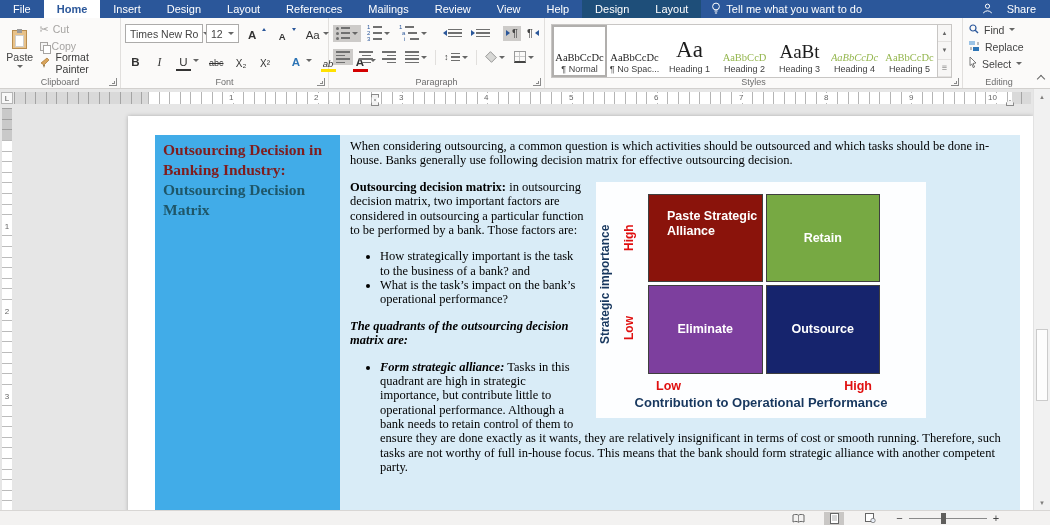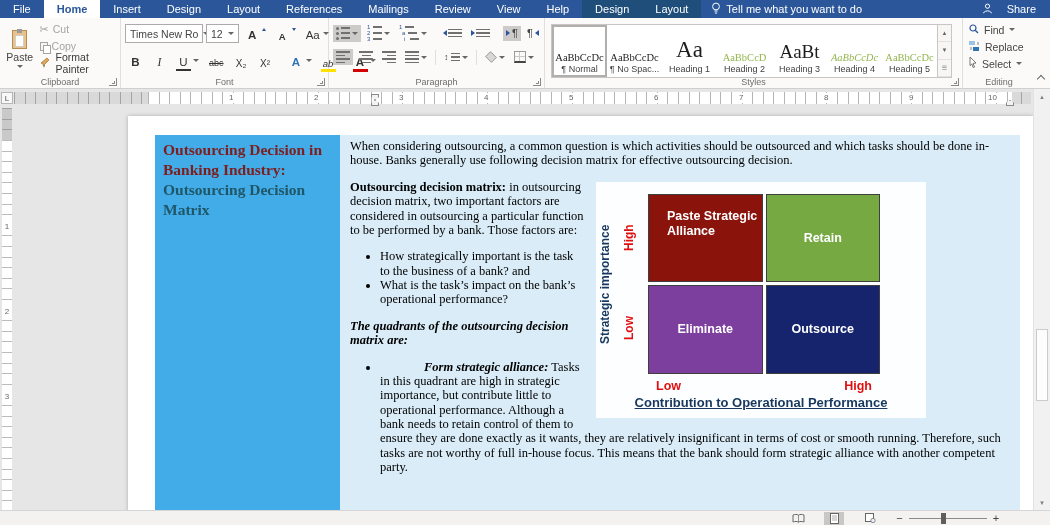--- a/index.html
+++ b/index.html
@@ -122,38 +122,38 @@
   .page { position:absolute; left:114px; top:9px; right:0; bottom:-6px; background:#fff;
           box-shadow:0 0 4px rgba(0,0,0,.25); }
   .doc-serif { font-family:"Liberation Serif","DejaVu Serif",serif; font-size:12.5px; line-height:1.15; color:#000; }
   .sidebar { position:absolute; left:27px; top:19px; width:185px; bottom:-6px; background:#41ace8; padding:5px 8px; }
   .sidebar-title { font-family:"Liberation Serif","DejaVu Serif",serif; font-weight:bold; font-size:15.5px; line-height:1.3; }
   .t1 { color:#7f1d1d; } .t2 { color:#1f5668; }
   .content { position:absolute; left:212px; top:19px; right:13px; bottom:-6px; background:#d9ecf7; padding:4px 10px; }
   .content p { margin:0 0 12px 0; }
   ul.doclist { margin:0 0 12px 0; padding-left:30px; }
   ul.doclist li { margin:0; }
-  .bi { font-weight:bold; font-style:italic;margin-left:44px; }
+  .bi { font-weight:bold; font-style:italic; }
   .b { font-weight:bold; }
   
   .chart { float:right; width:330px; height:236px; margin:2px 84px 8px 12px; background:#fdfeff; position:relative;
            font-family:"Liberation Sans","DejaVu Sans",sans-serif; }
   .qgrid { position:absolute; left:52px; top:12px; width:232px; height:180px; display:grid;
            grid-template-columns:1fr 1fr; grid-template-rows:1fr 1fr; gap:3px; }
   .q { border:1px solid #3f3f3f; color:#fff; font-weight:bold; font-size:12.5px;
        display:flex; align-items:center; justify-content:center; text-align:center; line-height:1.2; }
   .q1 { background:#8a130b; align-items:flex-start; justify-content:flex-start; text-align:left; padding:14px 0 0 18px; }
   .q2 { background:#77a943; } .q3 { background:#7d3f9e; } .q4 { background:#16246d; }
   .vtext { writing-mode:vertical-rl; transform:rotate(180deg); display:flex; align-items:center; justify-content:center; }
   .yaxis { position:absolute; left:2px; top:12px; height:180px; width:16px; color:#17375e; font-weight:bold; font-size:12px; }
   .yhigh { position:absolute; left:26px; top:13px; height:86px; width:15px; color:#e01010; font-weight:bold; font-size:12px; }
   .ylow  { position:absolute; left:26px; top:101px; height:90px; width:15px; color:#e01010; font-weight:bold; font-size:12px; }
   .xlabels { position:absolute; left:52px; top:197px; width:232px; display:flex; justify-content:space-between;
              padding:0 8px; color:#e01010; font-weight:bold; font-size:12.5px; }
-  .xtitle { position:absolute; left:0; right:0; top:214px; text-align:center; color:#17375e; font-weight:bold; font-size:13px;text-decoration:underline; }
+  .xtitle { position:absolute; left:0; right:0; top:214px; text-align:center; color:#17375e; font-weight:bold; font-size:13px; }
   
   .vscroll { position:absolute; right:0; top:89px; bottom:15px; width:17px; background:#f1f1f1; border-left:1px solid #e2e2e2; }
   .vscroll .sa { position:absolute; left:0; right:0; height:15px; display:flex; align-items:center; justify-content:center;
                  font-size:6px; color:#807f7d; }
   .sa.top { top:0; } .sa.bot { bottom:0; }
   .thumb { position:absolute; left:2px; right:2px; top:57%; height:17%; background:#fdfdfd; border:1px solid #cbcbcb; }
   
   .status { position:absolute; bottom:0; left:0; right:0; height:15px; background:#f3f2f1; border-top:1px solid #d8d6d4;
             display:flex; align-items:center; font-size:10.5px; color:#3b3b3b; padding:0 8px; gap:16px; }
   .stitem { display:flex; align-items:center; gap:4px; white-space:nowrap;margin-top:44px; }

